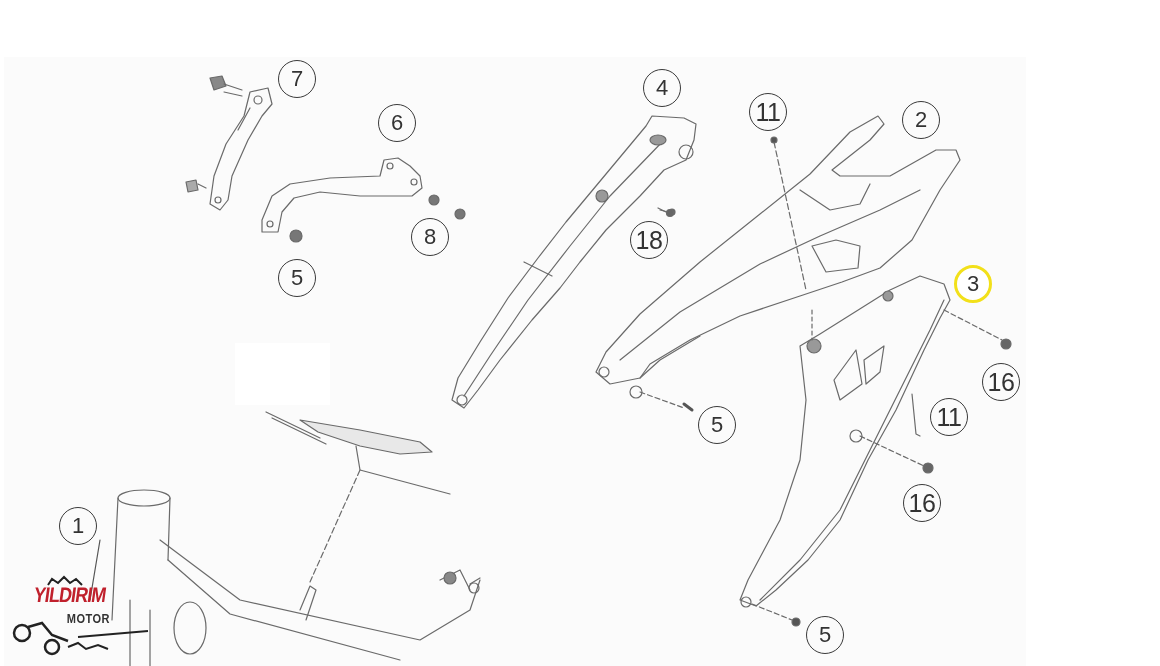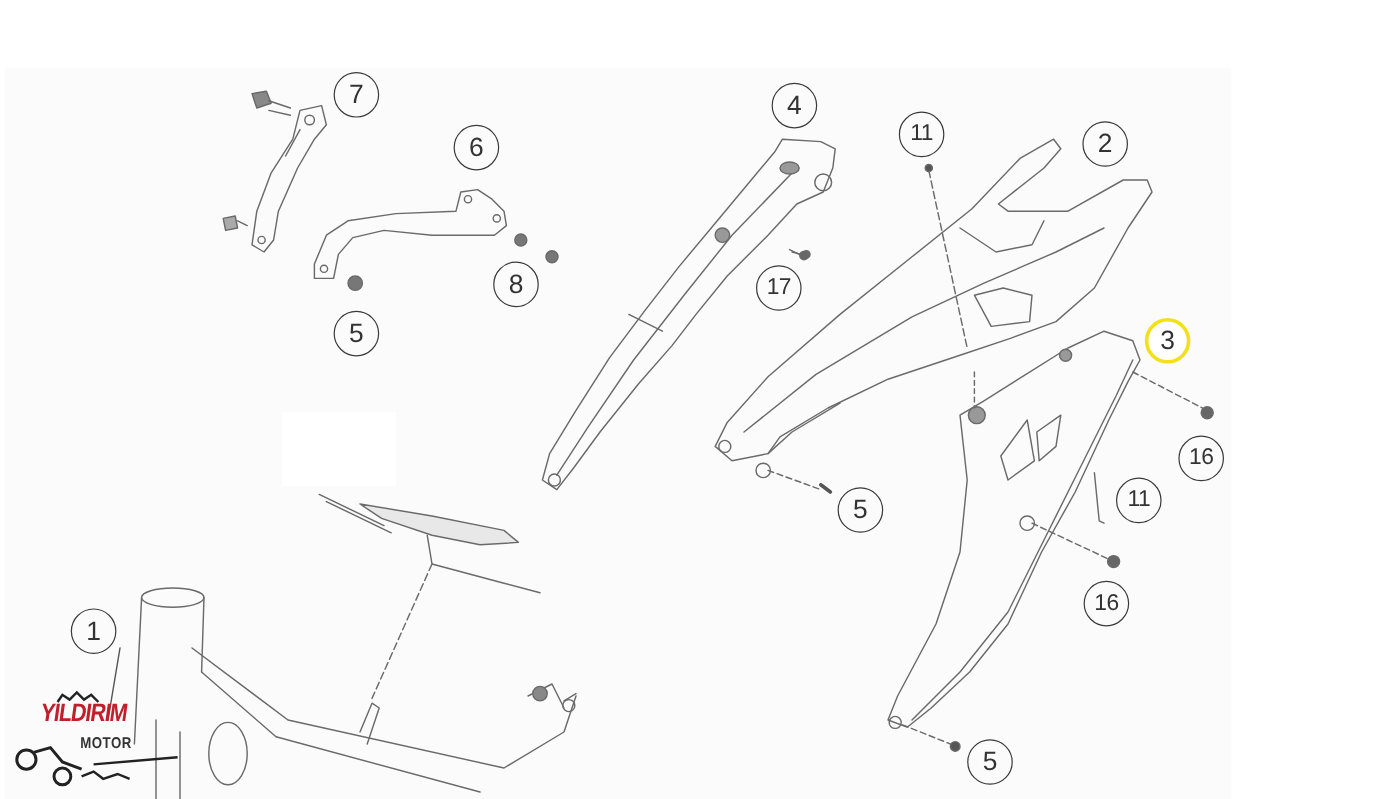--- a/index.html
+++ b/index.html
@@ -18,21 +18,21 @@
   }
   svg.art { position:absolute; left:0; top:0; width:1160px; height:666px; }
   .callout {
     position:absolute; width:38px; height:38px; border-radius:50%;
     border:1.6px solid #3a3a3a; background:#fbfbfb; box-sizing:border-box;
     display:flex; align-items:center; justify-content:center;
     font-size:22px; color:#333; font-family:"Liberation Sans", sans-serif;
     cursor:pointer;
   }
   .callout.highlight { border:3px solid #f2e01a; background:#ffffff; }
-  .callout.two { font-size:19px; letter-spacing:-0.5px; }
+  .callout.two { font-size:25px; letter-spacing:-0.5px; }
   .logo {
     position:absolute; left:8px; top:575px; width:160px; height:90px;
   }
   .logo .t1 {
     position:absolute; left:26px; top:8px; font-size:21px; font-weight:bold;
     color:#c0202c; transform:skewX(-8deg) scaleX(0.85); transform-origin:left;
     letter-spacing:-1px;
   }
   .logo .t2 {
     position:absolute; left:55px; top:36px; font-size:13px; font-weight:bold;
@@ -140,21 +140,21 @@
   </g>
 </svg>
 
 <div class="callout" style="left:278px;top:60px;">7</div>
 <div class="callout" style="left:378px;top:104px;">6</div>
 <div class="callout" style="left:411px;top:218px;">8</div>
 <div class="callout" style="left:278px;top:259px;">5</div>
 <div class="callout" style="left:643px;top:69px;">4</div>
 <div class="callout two" style="left:749px;top:93px;">11</div>
 <div class="callout" style="left:902px;top:101px;">2</div>
-<div class="callout two" style="left:630px;top:221px;">17</div>
+<div class="callout two" style="left:630px;top:221px;">18</div>
 <div class="callout highlight" style="left:954px;top:265px;">3</div>
 <div class="callout two" style="left:982px;top:363px;">16</div>
 <div class="callout" style="left:698px;top:406px;">5</div>
 <div class="callout two" style="left:930px;top:398px;">11</div>
 <div class="callout two" style="left:903px;top:484px;">16</div>
 <div class="callout" style="left:59px;top:507px;">1</div>
 <div class="callout" style="left:806px;top:616px;">5</div>
 
 <div class="logo">
   <svg width="160" height="90" viewBox="0 0 160 90" style="position:absolute;left:0;top:0;">

